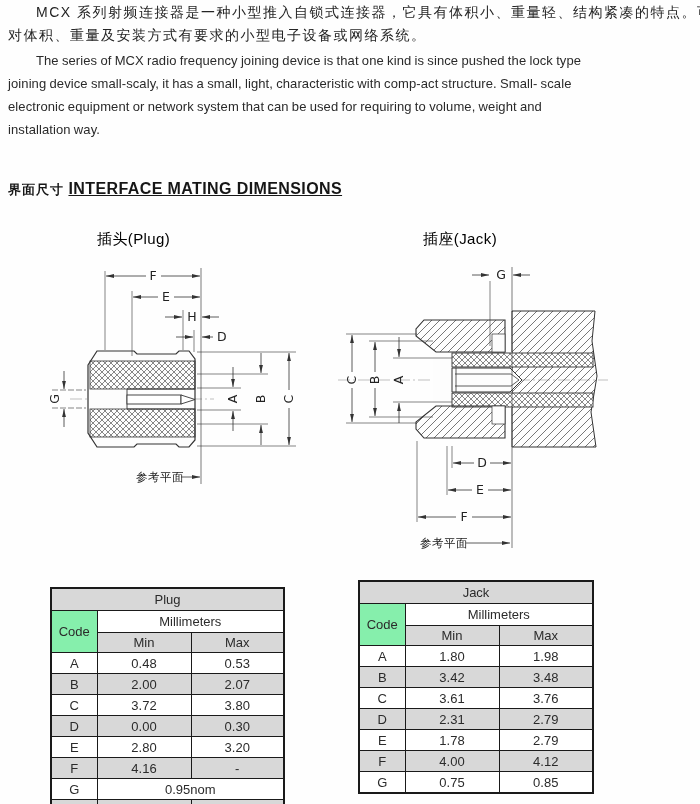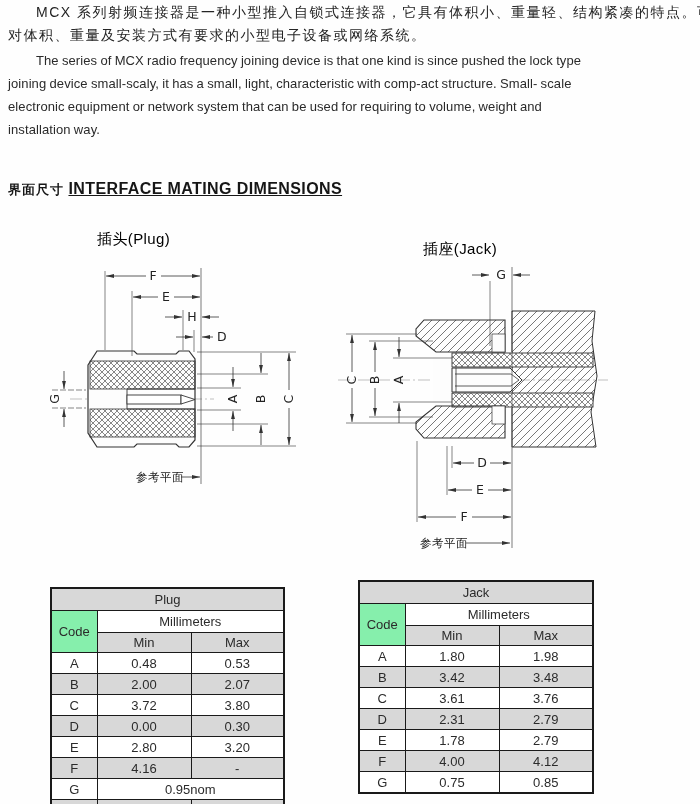--- a/index.html
+++ b/index.html
@@ -10,21 +10,21 @@
   .cn{font-size:14px;letter-spacing:1.5px;color:#242424;}
   .en{font-size:13px;letter-spacing:0.1px;word-spacing:-0.5px;color:#2a2a2a;}
   .indent{padding-left:28px;}
   
   .section-heading{position:absolute;left:8px;top:180px;font-weight:bold;color:#161616;}
   .section-heading .h-cn{font-size:13px;letter-spacing:1px;}
   .section-heading .h-en{font-size:16px;letter-spacing:0.4px;text-decoration:underline;}
   
   .fig-caption{position:absolute;font-size:15px;color:#000000;letter-spacing:0.4px;}
   .cap-plug{left:97px;top:230px;}
-  .cap-jack{left:423px;top:240px;}
+  .cap-jack{left:423px;top:230px;}
   
   svg{position:absolute;}
   svg text{font-family:"DejaVu Sans","Liberation Sans",sans-serif;fill:#222;}
   .dimtxt{font-size:12.5px;}
   .reftxt{font-size:11.5px;letter-spacing:0.5px;}
   
   table{position:absolute;border-collapse:collapse;table-layout:fixed;
         font-size:13px;color:#2b2b2b;text-align:center;background:#fff;}
   table,th,td{border:1px solid #1a1a1a;}
   table{border-width:2px;}

